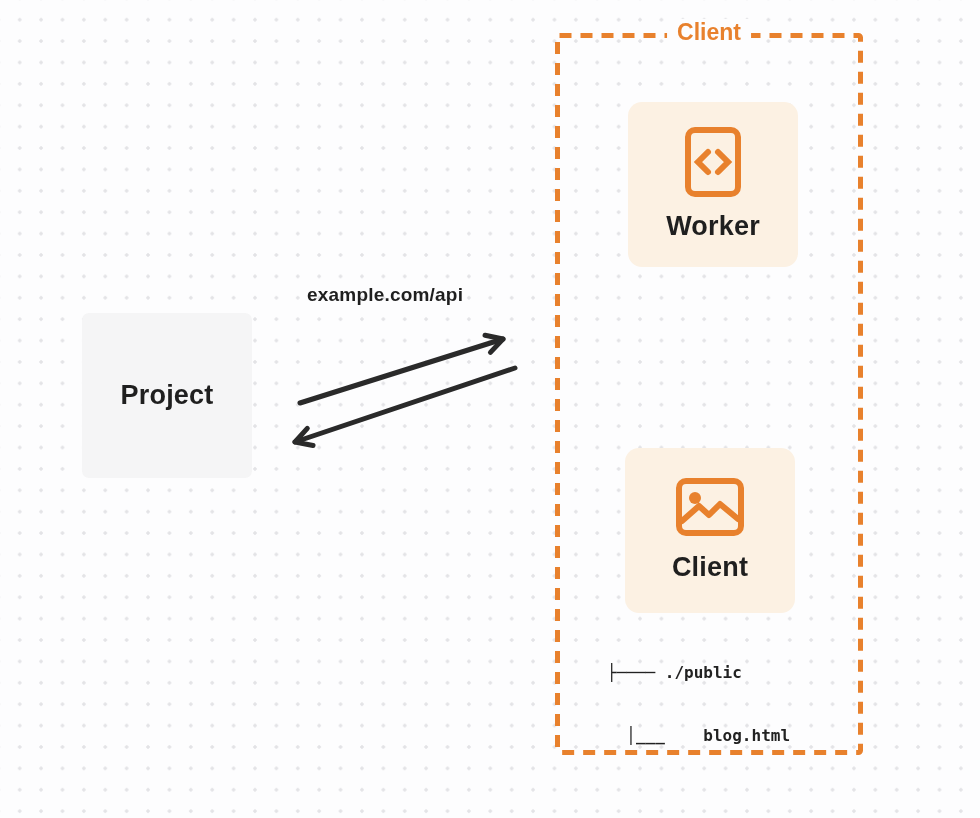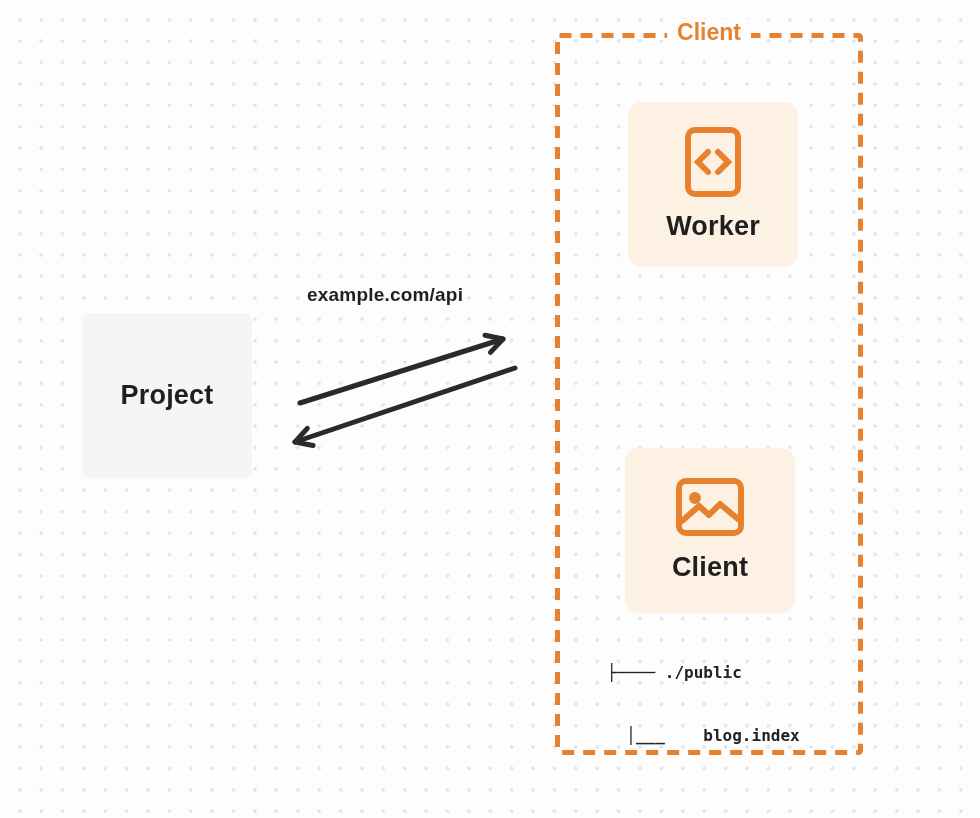--- a/index.html
+++ b/index.html
@@ -135,18 +135,18 @@
       <svg class="icon" width="70" height="60" viewBox="0 0 70 60">
         <rect x="4" y="3" width="62" height="52" rx="7" fill="none" stroke="#E8812D" stroke-width="6"></rect>
         <circle cx="20" cy="20" r="6" fill="#E8812D"></circle>
         <path d="M7 43 L24 28 L34 37 L45 26 L63 41" fill="none" stroke="#E8812D" stroke-width="6" stroke-linecap="round" stroke-linejoin="round"></path>
       </svg>
       <span class="node-label">Client</span>
     </div>
 
     <div class="file-tree">
       <div>├──── ./public</div>
-      <div>  │___    blog.index</div>
+      <div>  │___    blog.html</div>
       
     </div>
   </div>
 
 </div>
 
 </body></html>

